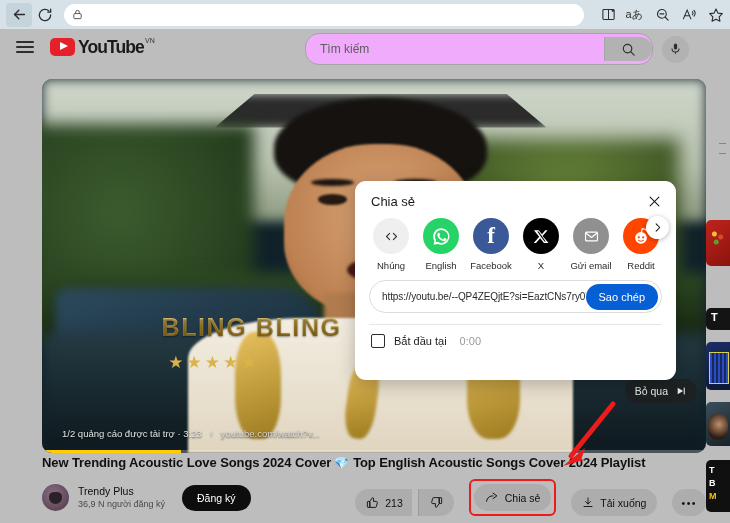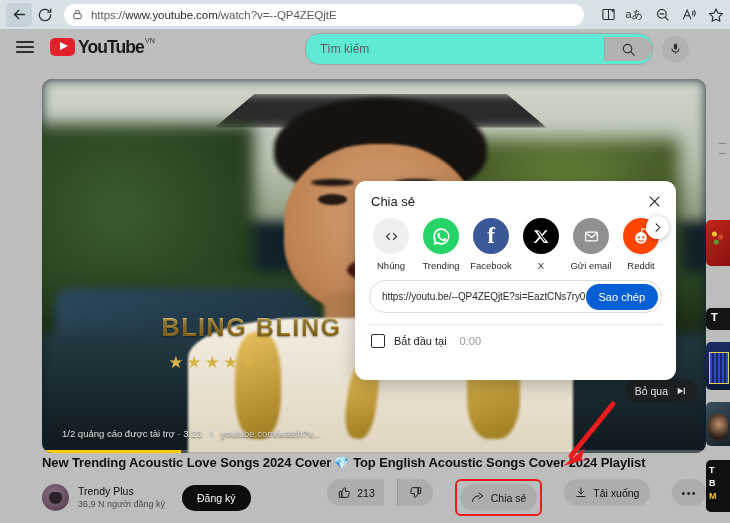--- a/index.html
+++ b/index.html
@@ -67,21 +67,21 @@
     border-top: 4.6px solid transparent;
     border-bottom: 4.6px solid transparent;
   }
   .yt-word { font-size: 17.5px; font-weight: bold; color: #1a1a1a; letter-spacing: -0.9px; line-height: 18px; }
   .yt-cc { font-size: 7px; color: #333; margin-left: 1px; margin-top: -1px; }
 
   .search-area { position: absolute; left: 305px; top: 33px; display: flex; align-items: center; }
   .search-box {
     width: 348px; height: 32px;
     border: 1px solid #a5a5a5; border-radius: 14px;
-    background: #5eead4;
+    background: #f0abfc;
     display: flex; align-items: center;
   }
   .search-input-txt {
     flex: 1; padding-left: 14px; font-size: 12px; color: #5d5d5d;
   }
   .search-go {
     width: 48px; height: 24px; border-left: 1px solid #a5a5a5;
     display: flex; align-items: center; justify-content: center;
     border-radius: 0 14px 14px 0; background: #b2b2b2; color:#2e2e2e;
   }
@@ -338,21 +338,21 @@
     background: #2a2228; border-radius: 40% 40% 50% 50%;
   }
   .ch-meta { margin-left: 9px; }
   .ch-name { font-size: 10.5px; color: #0c0c0c; font-weight: 500; line-height: 13px; }
   .ch-subs { font-size: 9px; color: #4a4a4a; line-height: 12px; }
   .sub-btn {
     margin-left: 17px;
     background: #0d0d0d; color: #fff; font-size: 10.5px;
     padding: 7px 15px; border-radius: 16px;
   }
-  .actions { margin-left: auto; display: flex; align-items: flex-start; gap: 13px; }
+  .actions { margin-left: auto; display: flex; align-items: flex-end; gap: 6px; }
   .pill {
     background: #adadad; border-radius: 16px;
     display: flex; align-items: center;
     height: 27px; padding: 0 11px; font-size: 10.5px; color: #0f0f0f;
     gap: 6px;
   }
   .pill.lk { border-radius: 16px 0 0 16px; padding-right: 9px; }
   .pill.dk { border-radius: 0 16px 16px 0; padding: 0 11px; border-left: 1px solid #9b9b9b; margin-right: 9px; }
   .pill.more { padding: 0 9px; letter-spacing: 1.5px; }
   .share-pill-wrap {
@@ -414,21 +414,20 @@
         <polyline points="20.5,3.2 20.5,7.6 16.1,7.6"></polyline>
     </svg>
   </div>
   <div class="addr-wrap">
     <span class="lock-ico">
       <svg width="11" height="13" viewBox="0 0 24 24" fill="none" stroke="currentColor" stroke-width="2">
         <rect x="4" y="10" width="16" height="11" rx="2"></rect>
           <path d="M8 10V7a4 4 0 0 1 8 0v3"></path>
       </svg>
     </span>
-    <span class="url-text"><span class="dim">https://</span><span>www.youtube.com</span><span class="dim">/watch?v=--QP4ZEQjtE</span></span>
   </div>
   <div class="tool-ico">
     <svg width="15" height="15" viewBox="0 0 24 24" fill="none" stroke="currentColor" stroke-width="1.7">
       <rect x="3" y="4" width="18" height="16" rx="1.5"></rect>
         <line x1="12" y1="4" x2="12" y2="20"></line>
         <line x1="17" y1="6" x2="21" y2="6"></line>
         <line x1="19" y1="4" x2="19" y2="8"></line>
     </svg>
   </div>
   <div class="tool-ico">
@@ -632,21 +631,21 @@
       </div>
       <div class="sd-label">Nhúng</div>
     </div>
 
     <div class="sd-item">
       <div class="sd-circ" style="background:#25D366;">
         <svg width="21" height="21" viewBox="0 0 24 24" fill="#fff">
           <path d="M12 2.5A9.4 9.4 0 0 0 3.9 16.8L3 21.5l4.9-1a9.4 9.4 0 1 0 4.1-18zm0 2a7.4 7.4 0 1 1-3.8 13.7l-.4-.2-2.5.5.5-2.5-.2-.4A7.4 7.4 0 0 1 12 4.5zm-3.2 3.3c-.2 0-.5.1-.7.4-.3.3-.9.9-.9 2.1s.9 2.4 1 2.6c.2.2 1.8 2.9 4.5 3.9 2.2.8 2.6.7 3.1.6.5-.1 1.5-.6 1.7-1.2.2-.6.2-1.1.2-1.2 0-.1-.2-.2-.5-.3l-1.8-.9c-.2-.1-.4-.1-.6.1l-.8 1c-.1.2-.3.2-.5.1-.3-.1-1.2-.5-2.3-1.4-.8-.8-1.4-1.7-1.6-2-.1-.2 0-.4.1-.5l.5-.6c.1-.2.2-.3.3-.5 0-.2 0-.4-.1-.5l-.8-1.5c-.2-.3-.4-.3-.6-.3z"></path>
         </svg>
       </div>
-      <div class="sd-label">Trending</div>
+      <div class="sd-label">English</div>
     </div>
 
     <div class="sd-item">
       <div class="sd-circ" style="background:#3b5998;font-size:23px;font-family:'Liberation Serif',serif;">f</div>
       <div class="sd-label">Facebook</div>
     </div>
 
     <div class="sd-item">
       <div class="sd-circ" style="background:#000;">
         <svg width="17" height="17" viewBox="0 0 24 24" fill="#fff">

